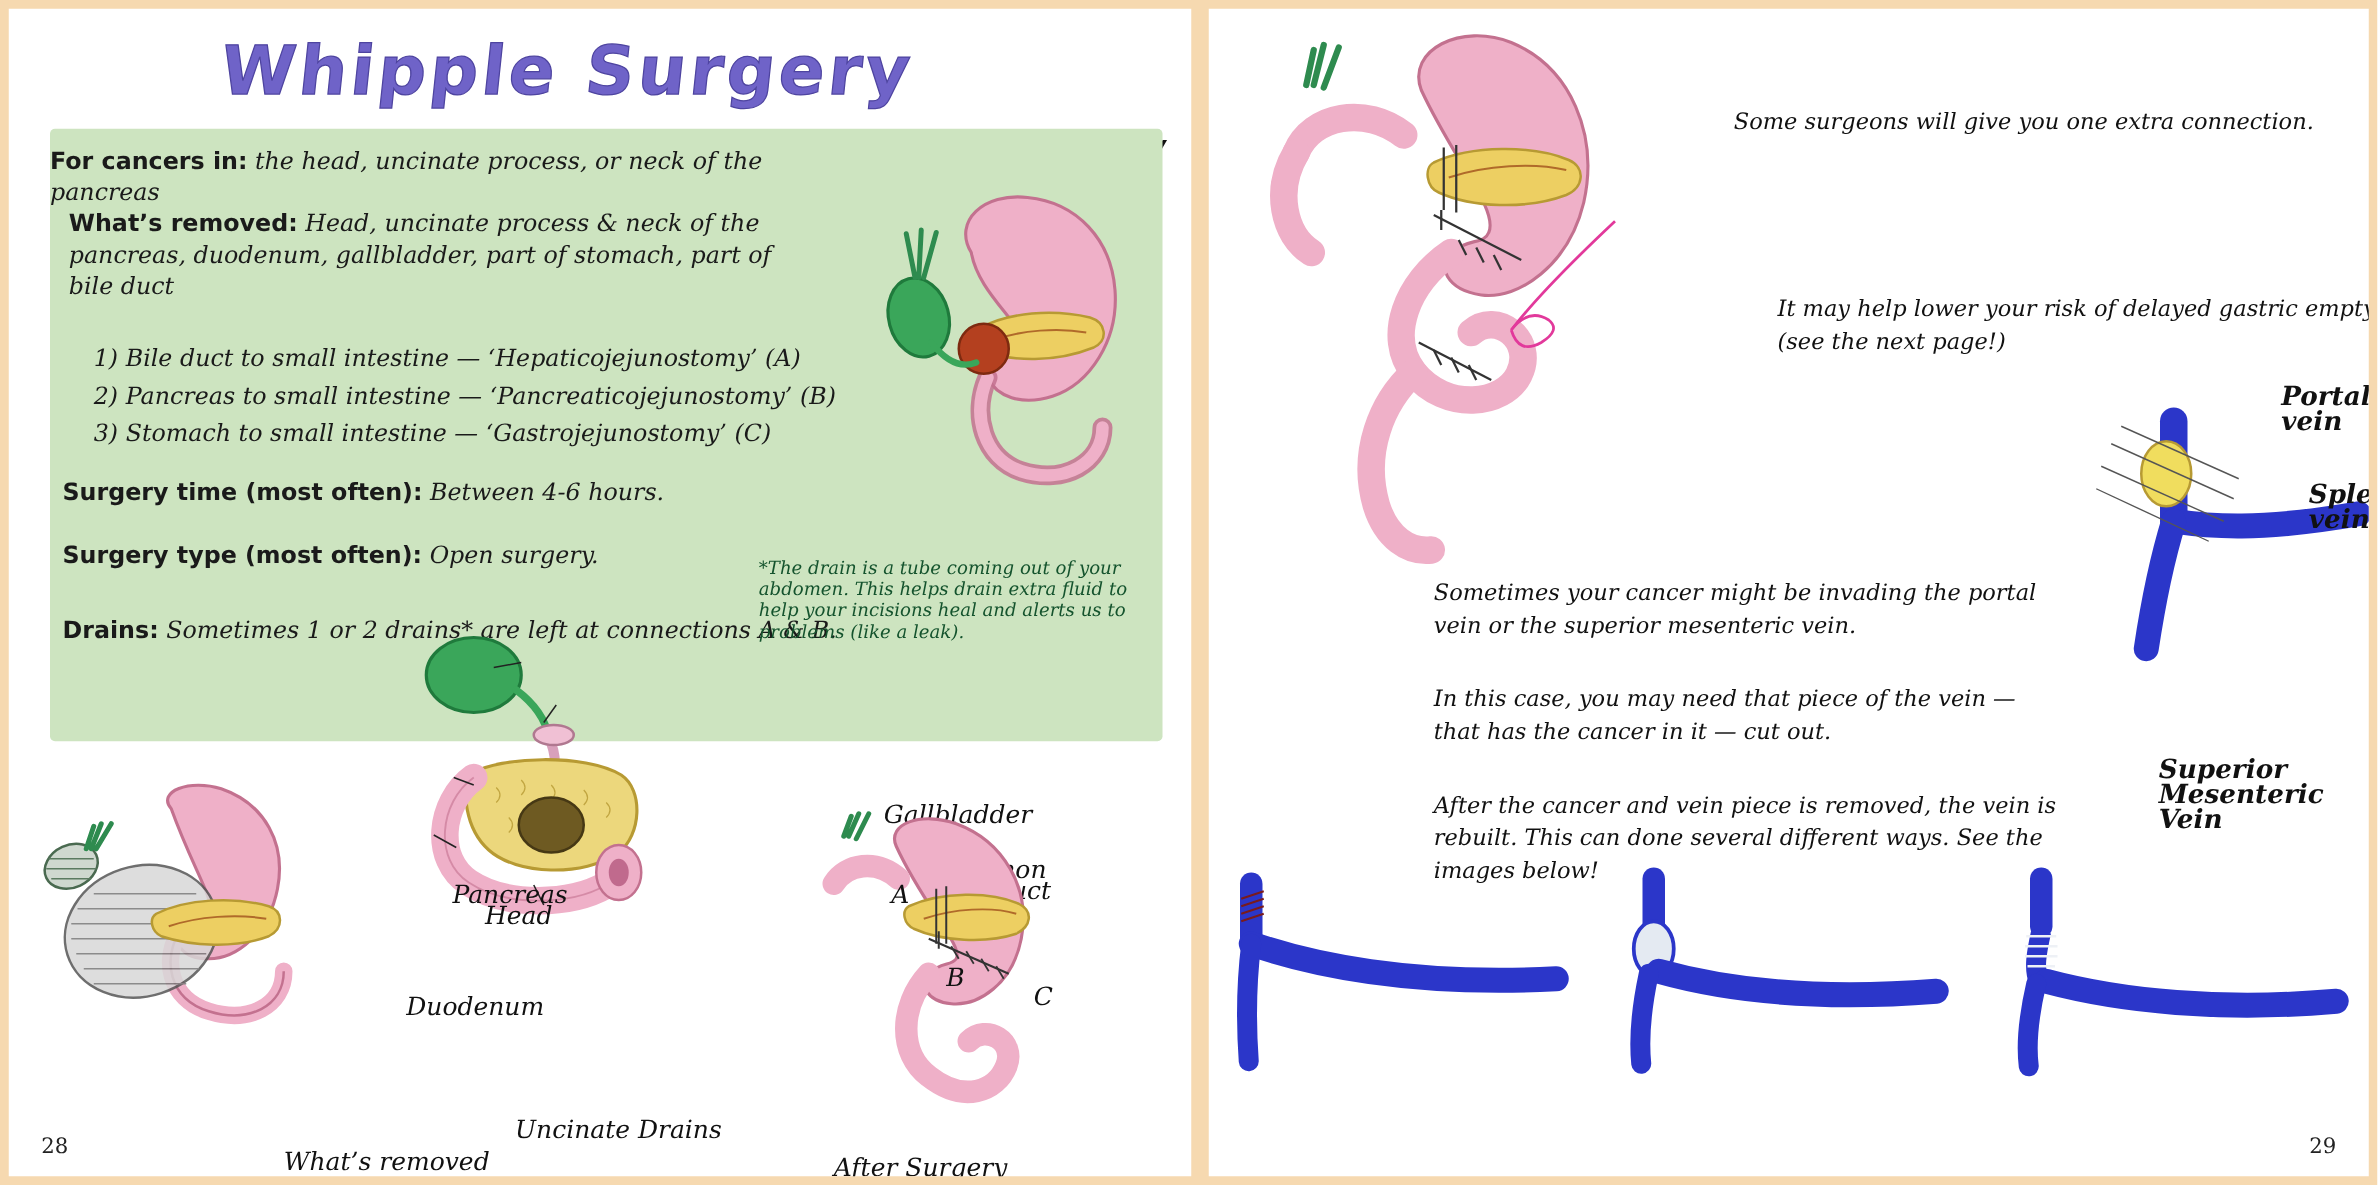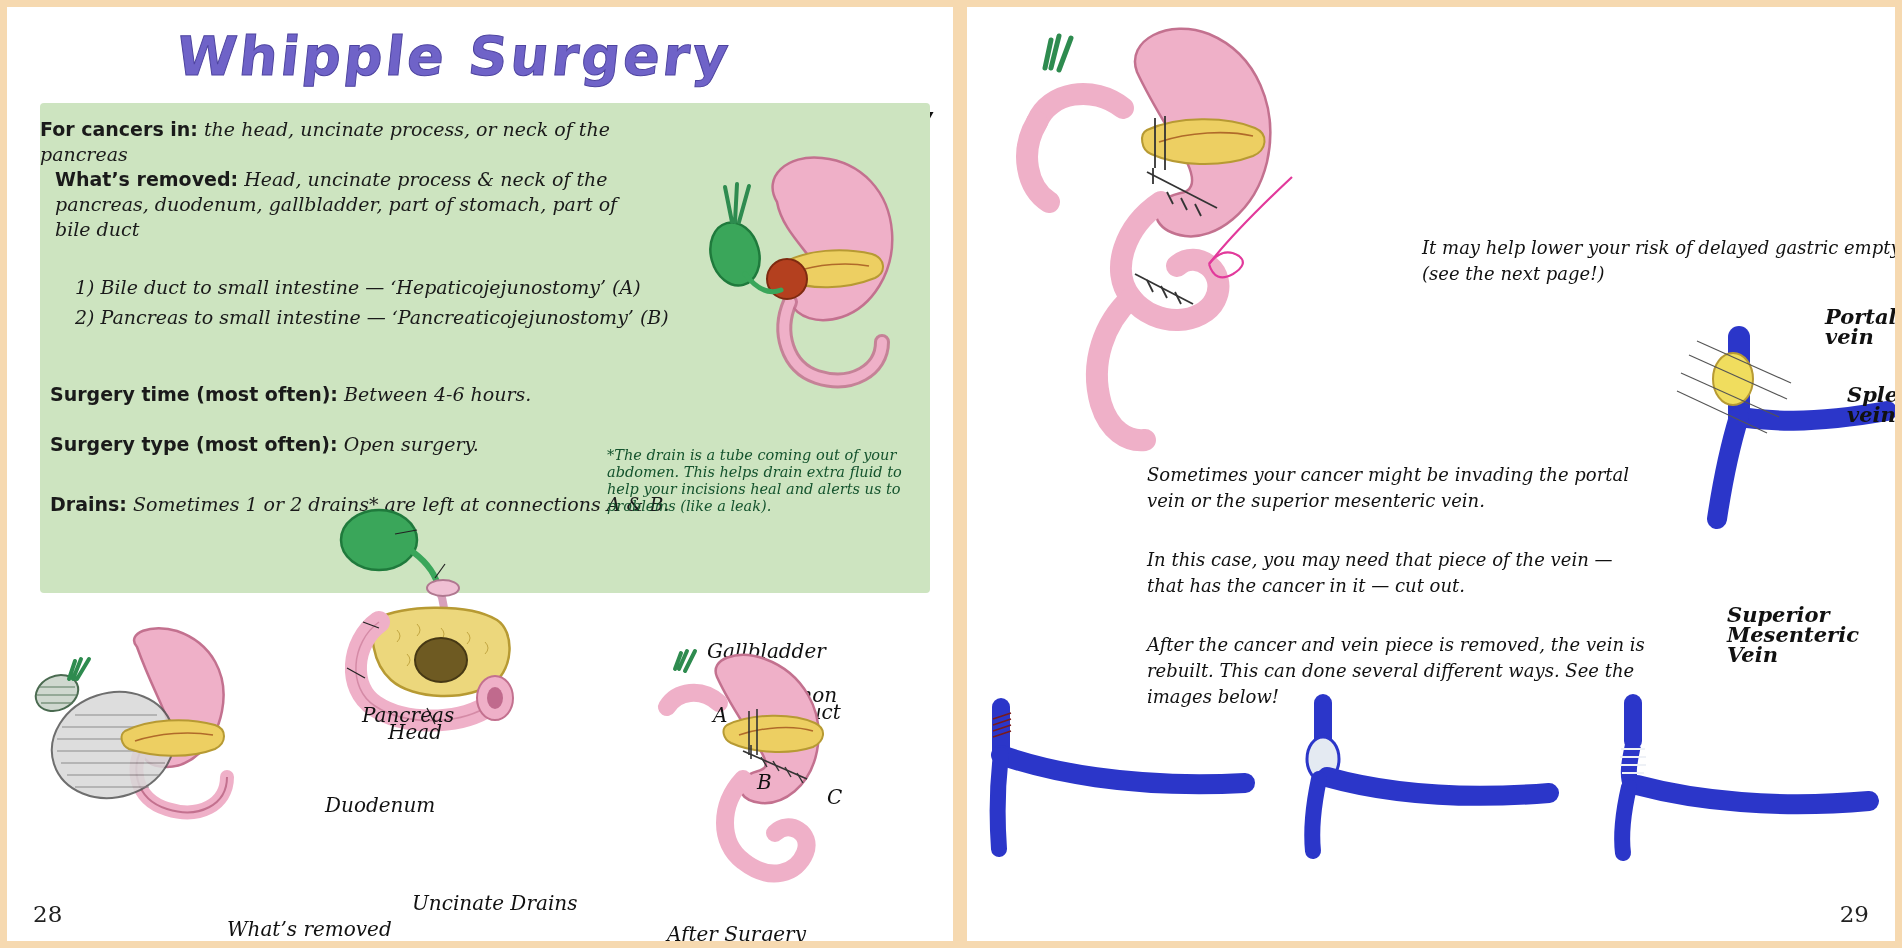--- a/index.html
+++ b/index.html
@@ -73,21 +73,21 @@
     line-height: 17px;
     font-family: "DejaVu Serif", serif;
     font-style: italic;
     color: #14532d;
   }
 
   
   .page-num {
     position: absolute;
     bottom: 14px;
-    font-size: 23px;
+    font-size: 17px;
     color: #222;
     font-family: "DejaVu Serif", serif;
   }
   .page-num.left { left: 26px; }
   .page-num.right { right: 26px; }
 
   
   .caption {
     position: absolute;
     font-size: 20px;
@@ -154,20 +154,21 @@
     </div>
 
     <div class="gb-text" style="left:48px; top:160px; width:580px;">
       <span class="lbl">What’s removed:</span>
       <span class="val">Head, uncinate process &amp; neck of the pancreas, duodenum, gallbladder, part of stomach, part of bile duct</span>
     </div>
 
 
     <div class="gb-text val" style="left:68px; top:268px;">1) Bile duct to small intestine — ‘Hepaticojejunostomy’ (A)</div>
     <div class="gb-text val" style="left:68px; top:298px;">2) Pancreas to small intestine — ‘Pancreaticojejunostomy’ (B)</div>
+    <div class="gb-text val" style="left:68px; top:328px;">3) Stomach to small intestine — ‘Gastrojejunostomy’ (C)</div>
 
     <div class="gb-text" style="left:43px; top:375px;">
       <span class="lbl">Surgery time (most often):</span>
       <span class="val">Between 4-6 hours.</span>
     </div>
 
     <div class="gb-text" style="left:43px; top:425px;">
       <span class="lbl">Surgery type (most often):</span>
       <span class="val">Open surgery.</span>
     </div>
@@ -332,20 +333,21 @@
         <line x1="198" y1="192" x2="204" y2="204"></line>
         <line x1="138" y1="262" x2="196" y2="292"></line>
         <line x1="150" y1="268" x2="156" y2="280"></line>
         <line x1="164" y1="274" x2="170" y2="286"></line>
         <line x1="178" y1="280" x2="184" y2="292"></line>
       </g>
       <path d="M295 165 C262 196 232 226 212 252" fill="none" stroke="#e2399b" stroke-width="2.2"></path>
       <path d="M212 252 q14 -18 30 -8 q10 8 -6 18 q-18 10 -24 -10" fill="none" stroke="#e2399b" stroke-width="2.2"></path>
     </svg>
 
+    <div class="rp" style="left:420px; top:78px; width:500px;">Some surgeons will give you one extra connection.</div>
     <div class="rp" style="left:432px; top:228px; width:510px;margin-left:23px;">It may help lower your risk of delayed gastric emptying (see the next page!)</div>
 
     <div class="rp" style="left:180px; top:455px; width:500px;">Sometimes your cancer might be invading the portal vein or the superior mesenteric vein.</div>
     <div class="rp" style="left:180px; top:540px; width:500px;">In this case, you may need that piece of the vein — that has the cancer in it — cut out.</div>
     <div class="rp" style="left:180px; top:625px; width:520px;">After the cancer and vein piece is removed, the vein is rebuilt.  This can done several different ways.  See the images below!</div>
 
     <svg class="art" style="left:680px; top:330px;" width="250" height="190" viewBox="0 0 250 190">
       <path d="M92 0 L92 80" stroke="#2b36c9" stroke-width="22" stroke-linecap="round"></path>
       <path d="M92 80 C120 84 160 88 240 74" stroke="#2b36c9" stroke-width="20" stroke-linecap="round" fill="none"></path>
       <path d="M92 80 C84 106 76 142 70 182" stroke="#2b36c9" stroke-width="20" stroke-linecap="round" fill="none"></path>

